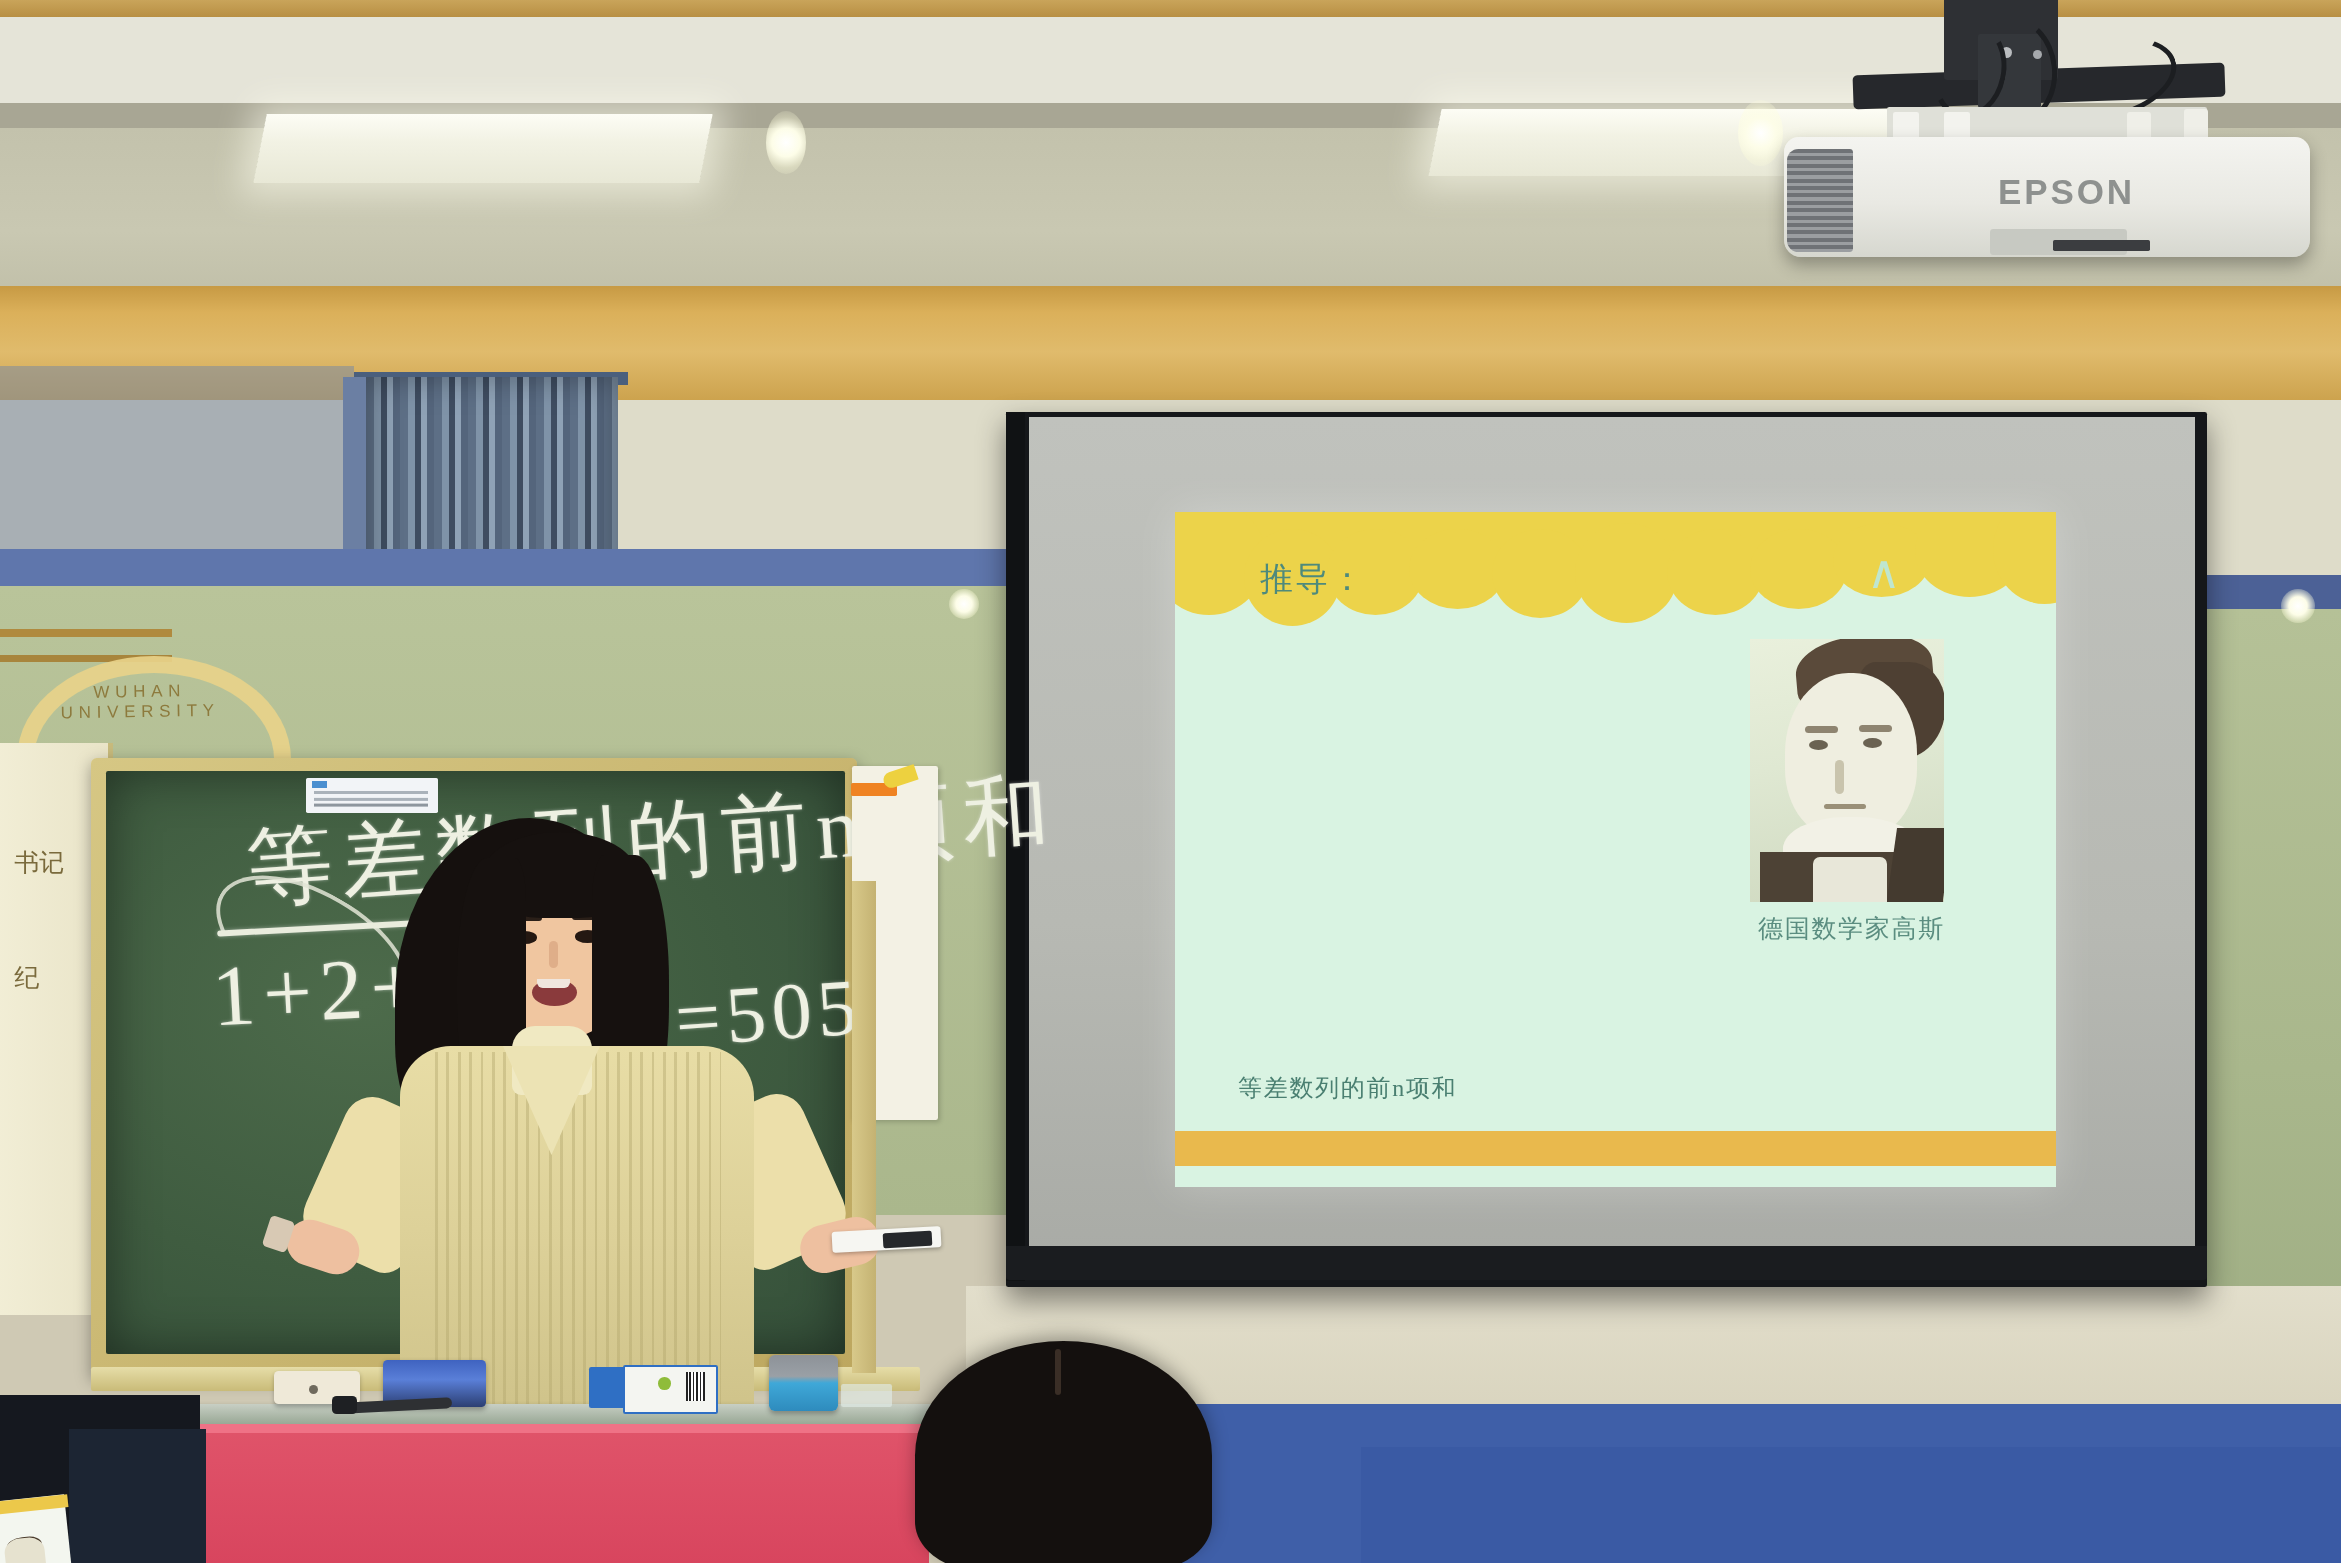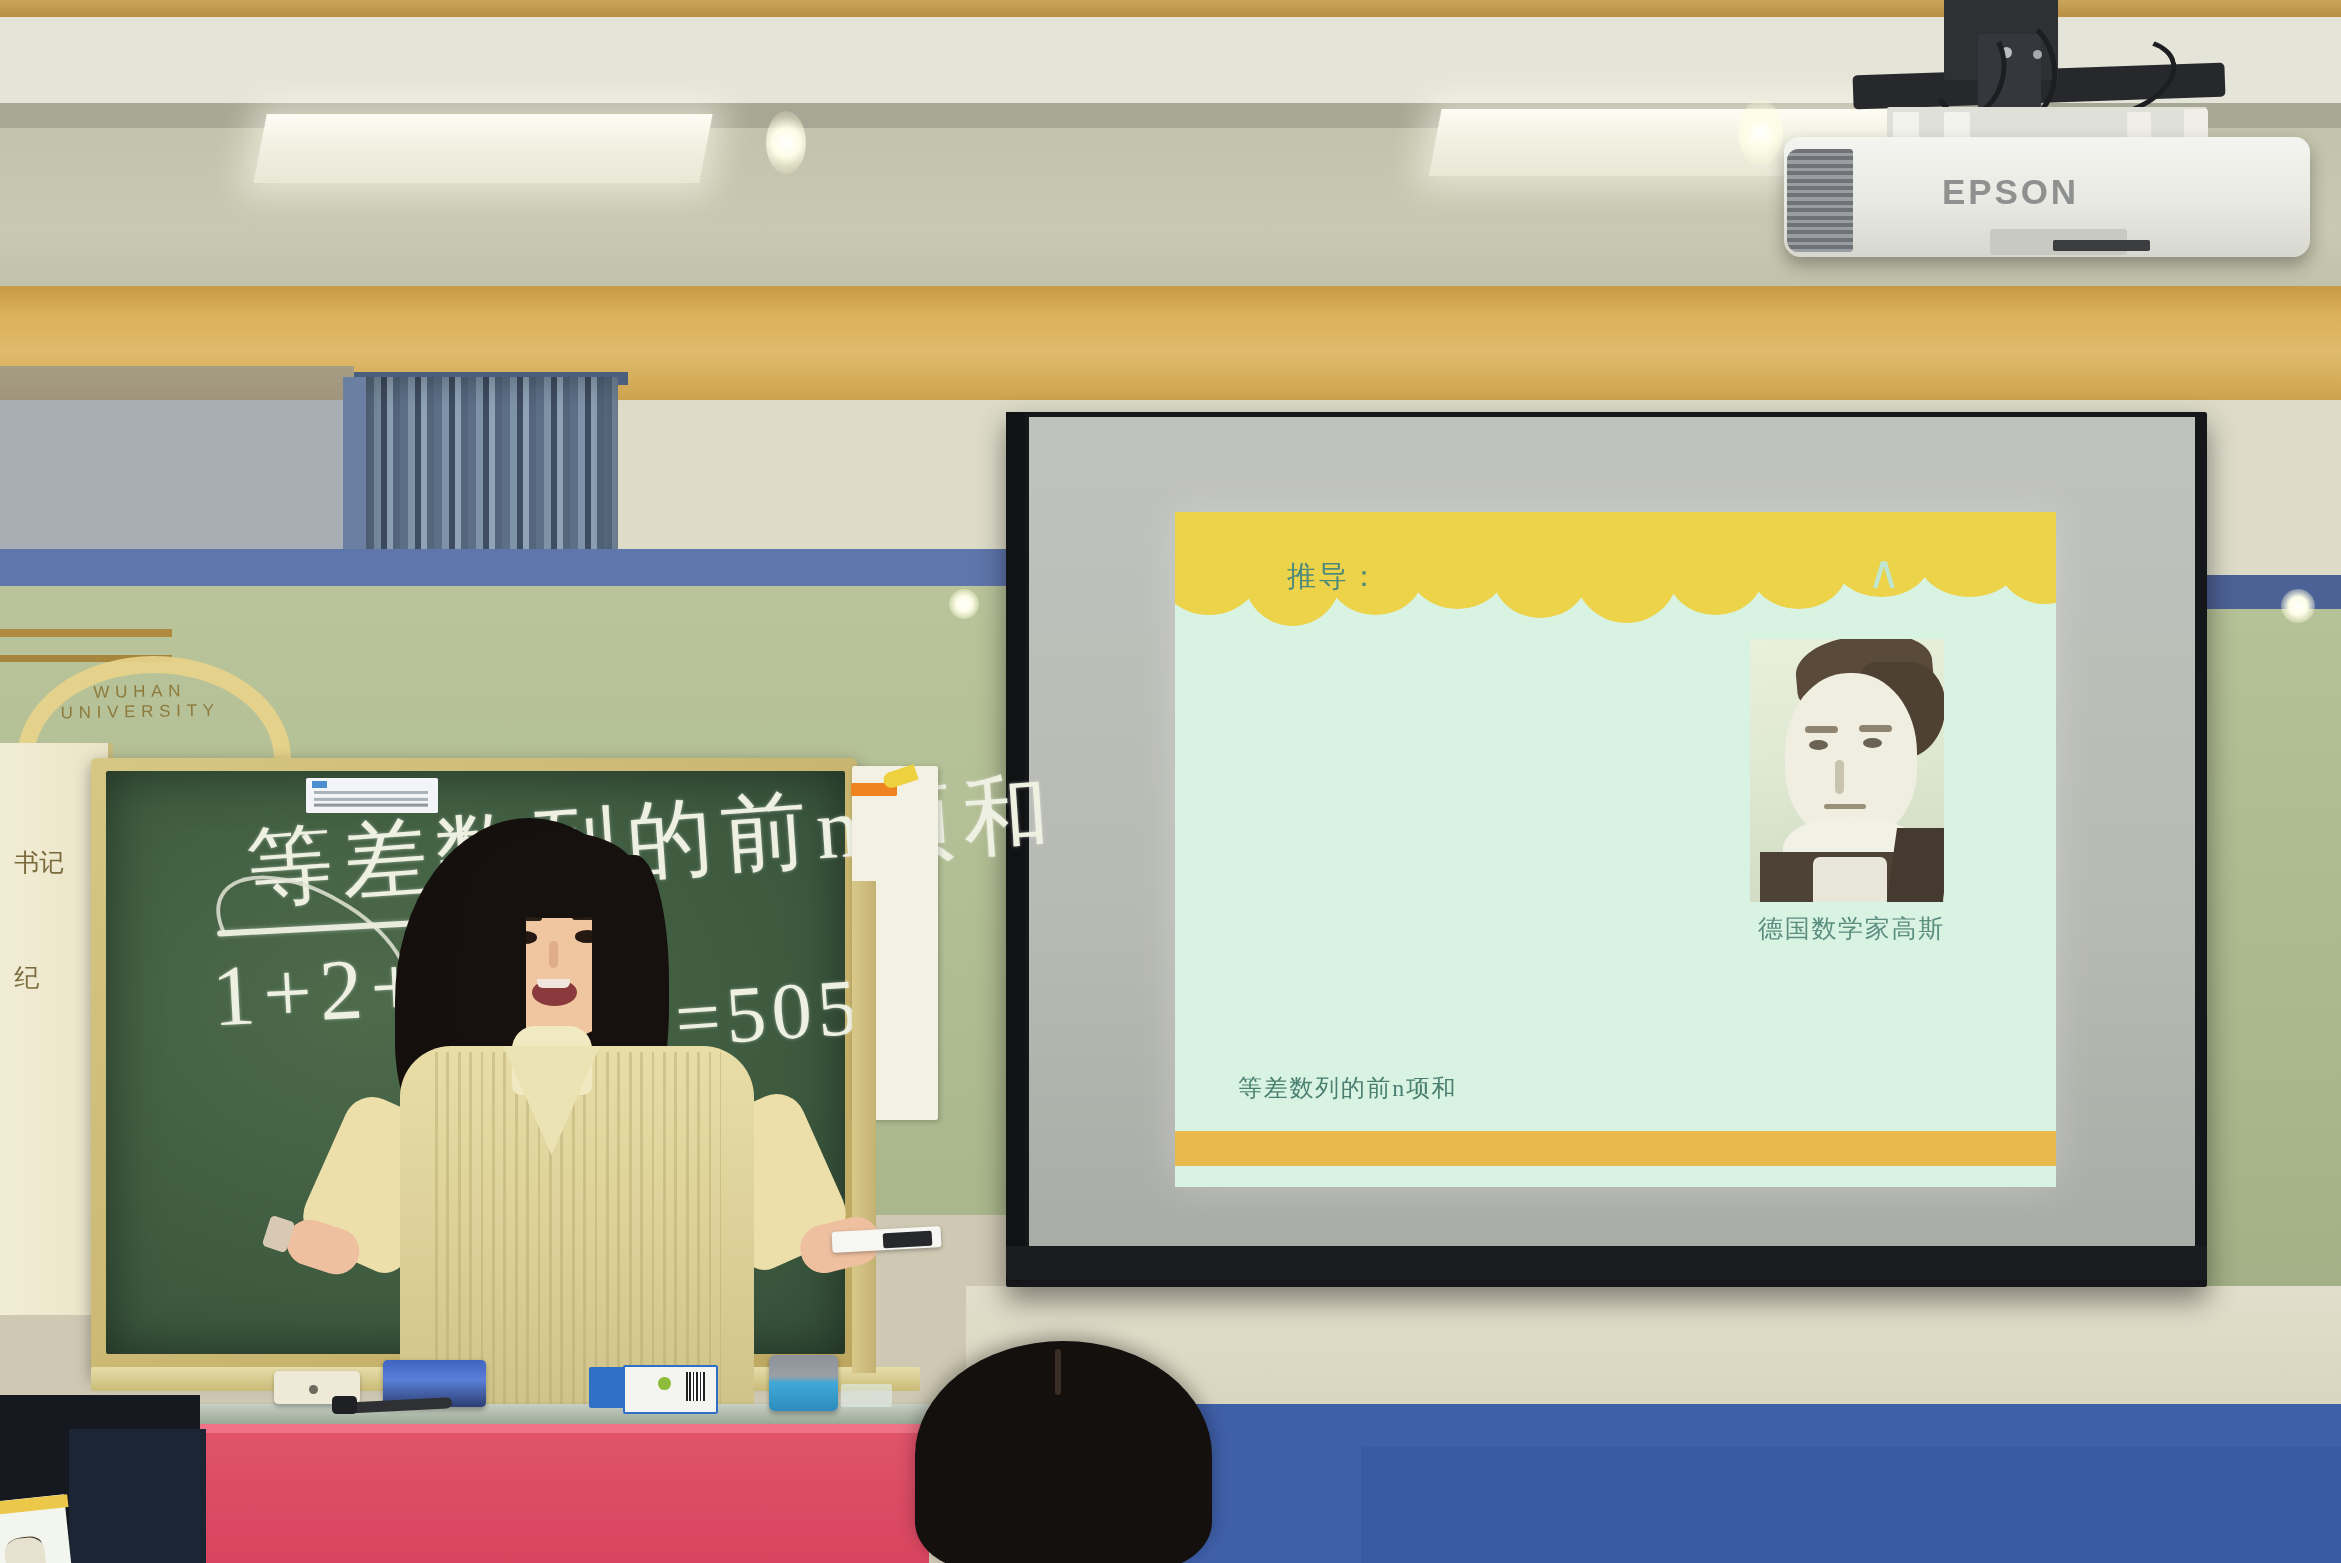--- a/index.html
+++ b/index.html
@@ -38,21 +38,21 @@
   .proj-arm{left:1853px;top:69px;width:372px;height:34px;background:#26282c;border-radius:4.6px;transform:rotate(-2deg);}
   .proj-cable{border:5.1px solid #1c1e21;border-radius:50%;border-left-color:transparent;border-top-color:transparent;}
   .pc1{left:1933px;top:23px;width:63px;height:86px;transform:rotate(12deg);}
   .pc2{left:1973px;top:17px;width:74px;height:97px;transform:rotate(-6deg);}
   .pc3{left:2036px;top:40px;width:132px;height:69px;transform:rotate(-15deg);}
   .proj-body{left:1784px;top:137px;width:526px;height:120px;
     background:linear-gradient(180deg,#f4f4f0 0%,#e9e9e3 55%,#d6d7cf 100%);
     border-radius:15px 15px 17px 17px;box-shadow:0 8px 17px rgba(0,0,0,.30);}
   .proj-vent{left:1787px;top:149px;width:66px;height:103px;border-radius:11.4px 3.4px 3.4px 11.4px;
     background:repeating-linear-gradient(180deg,#6f7276 0 4px,#9b9ea1 4px 7.4px);}
-  .proj-logo{left:1942px;top:172px;width:183px;color:#8e918f;font-size:35px;letter-spacing:2.9px;font-weight:700;}
+  .proj-logo{left:1998px;top:172px;width:183px;color:#8e918f;font-size:35px;letter-spacing:2.9px;font-weight:700;}
   .proj-lens{left:1990px;top:229px;width:137px;height:26px;background:#c7c9c2;border-radius:3.4px;}
   .proj-slot{left:2053px;top:240px;width:97px;height:11.4px;background:#3b3d40;border-radius:1.7px;}
   .proj-ctrl{left:1887px;top:107px;width:320px;height:34px;background:#dfe0d8;border-radius:2.3px;}
   .proj-knob{background:#f3f3ee;border-radius:2.3px;}
   .proj-foot{background:#efefe8;border-radius:2.9px;}
 
   
   .wall-left-upper{left:0;top:400px;width:1006px;height:172px;background:#dedcc9;}
   .wall-blue-band{left:0;top:549px;width:1029px;height:40px;background:#5f76ac;}
   .wall-green{left:0;top:586px;width:1029px;height:629px;background:linear-gradient(180deg,#b9c49a,#aab78c);}
@@ -118,22 +118,22 @@
   .screen-surface{left:1029px;top:417px;width:1166px;height:841px;
      background:linear-gradient(180deg,#c0c2bd 0%,#b7b9b3 60%,#a9aba6 100%);}
   .screen-bottom-bar{left:1006px;top:1246px;width:1201px;height:34px;background:#1a1c1f;border-radius:0 0 3.4px 3.4px;}
   .screen-strip-left{left:1006px;top:412px;width:19.4px;height:869px;background:#101214;}
 
   
   .slide{left:1175px;top:512px;width:881px;height:675px;background:#d9f3e2;overflow:hidden;
      box-shadow:0 0 40px rgba(255,255,255,.25);}
   .slide-topyellow{left:0;top:0;width:881px;height:41px;background:#ecd34a;}
   .scallop{position:absolute;top:17px;border-radius:50%;background:#ecd34a;}
-  .slide-label{position:absolute;left:85px;top:45px;font-size:29px;color:#4e8a7c;
-     font-family:"Liberation Serif",serif;letter-spacing:2.3px;margin-left:27px;}
+  .slide-label{position:absolute;left:85px;top:45px;font-size:33px;color:#4e8a7c;
+     font-family:"Liberation Serif",serif;letter-spacing:2.3px;}
   .slide-portrait{position:absolute;left:575px;top:127px;width:194px;height:263px;
      background:linear-gradient(170deg,#e9f0dc 0%,#dfe8d2 45%,#cfd9c0 100%);overflow:hidden;}
   .gz-cap{position:absolute;left:46px;top:-3.4px;width:137px;height:74px;background:#5a4a3a;
      border-radius:46% 40% 18% 30%;transform:rotate(-5deg);}
   .gz-cap2{position:absolute;left:109px;top:23px;width:86px;height:97px;background:#4e4033;
      border-radius:20% 42% 52% 28%;}
   .gz-face{position:absolute;left:35px;top:34px;width:132px;height:166px;background:#efeee0;
      border-radius:48% 48% 42% 42%;}
   .gz-brow{position:absolute;width:33px;height:6.9px;background:#8e8470;border-radius:4.6px;}
   .gz-eye{position:absolute;width:19.4px;height:10.3px;background:#6a6252;border-radius:50%;}

